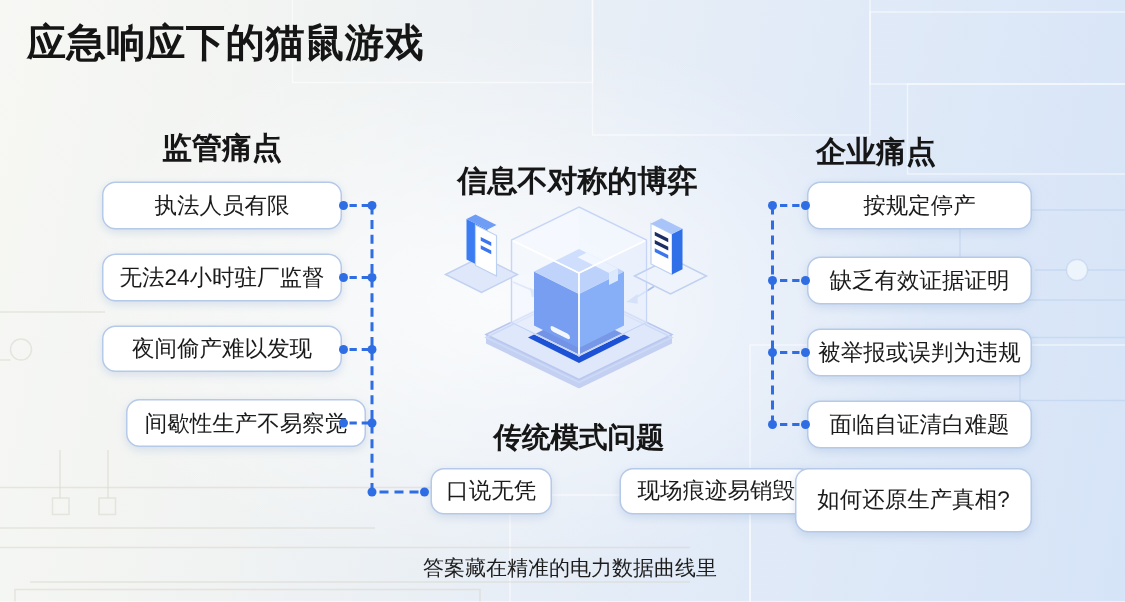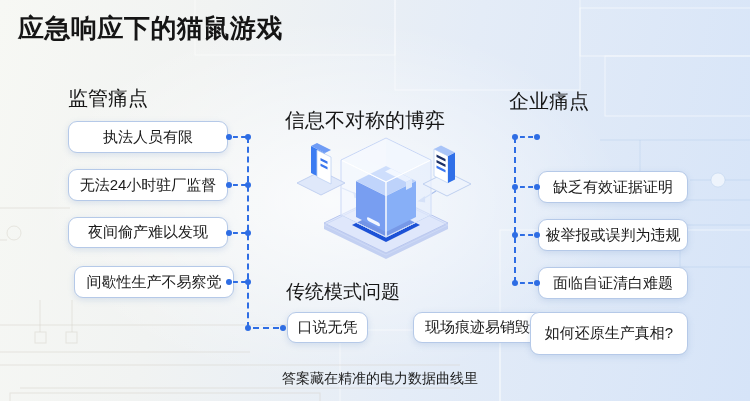--- a/index.html
+++ b/index.html
@@ -9,22 +9,22 @@
     background:
       radial-gradient(ellipse 420px 260px at 44% 50%, rgba(255,255,255,.75), rgba(255,255,255,0) 70%),
       linear-gradient(102deg,#f7f8f4 0%,#f1f3f2 26%,#e4ecf7 58%,#d6e4f8 100%);
   }
   .bg-pattern{position:absolute;inset:0;pointer-events:none;}
   .page-title{
     position:absolute;left:18px;top:11px;font-size:26px;font-weight:800;
     color:#151515;letter-spacing:.5px;white-space:nowrap;
   }
   .col-heading{
-    position:absolute;font-size:20px;font-weight:400;color:#161616;
-    white-space:nowrap;
+    position:absolute;font-size:20px;font-weight:700;color:#161616;
+    text-align:center;white-space:nowrap;
   }
   .pill{
     position:absolute;background:#ffffff;border:1.5px solid #b5c9e8;border-radius:9px;
     display:flex;align-items:center;justify-content:center;
     font-size:15px;color:#1b1b1b;box-sizing:border-box;
     box-shadow:0 2px 6px rgba(110,145,200,.22);white-space:nowrap;
   }
   .h-dash{position:absolute;border-top:2px dashed #2e6de4;}
   .v-dash{position:absolute;border-left:2px dashed #2e6de4;}
   .dot{position:absolute;width:6px;height:6px;border-radius:50%;background:#2e6de4;}
@@ -64,21 +64,21 @@
     </g>
   </svg>
 
   <div class="page-title">应急响应下的猫鼠游戏</div>
 
   <div class="col-heading" style="left:68px;top:85px;width:160px;">监管痛点</div>
 
   <div class="pill" style="left:68px;top:121px;width:160px;height:32px;">执法人员有限</div>
   <div class="pill" style="left:68px;top:169px;width:160px;height:32px;">无法24小时驻厂监督</div>
   <div class="pill" style="left:68px;top:217px;width:160px;height:31px;">夜间偷产难以发现</div>
-  <div class="pill" style="left:74px;top:266px;width:160px;height:32px;">间歇性生产不易察觉</div>
+  <div class="pill" style="left:84px;top:266px;width:160px;height:32px;">间歇性生产不易察觉</div>
 
   <div>
     <div class="dot" style="left:226px;top:134px;"></div>
       <div class="h-dash" style="left:233px;top:136px;width:13px;"></div>
       <div class="dot" style="left:245px;top:134px;"></div>
     <div class="dot" style="left:226px;top:182px;"></div>
       <div class="h-dash" style="left:233px;top:184px;width:13px;"></div>
       <div class="dot" style="left:245px;top:182px;"></div>
     <div class="dot" style="left:226px;top:230px;"></div>
       <div class="h-dash" style="left:233px;top:232px;width:13px;"></div>
@@ -155,20 +155,21 @@
   <div class="col-heading" style="left:286px;top:279px;width:200px;font-size:19px;">传统模式问题</div>
 
   <div class="pill" style="left:287px;top:312px;width:81px;height:31px;">口说无凭</div>
   <div class="pill" style="left:383px;top:312px;width:129px;height:31px;margin-left:30px;">现场痕迹易销毁</div>
   <div class="pill" style="left:530px;top:312px;width:158px;height:43px;">如何还原生产真相?</div>
 
   <div class="caption">答案藏在精准的电力数据曲线里</div>
 
   <div class="col-heading" style="left:509px;top:88px;width:150px;">企业痛点</div>
 
+  <div class="pill" style="left:538px;top:121px;width:150px;height:32px;">按规定停产</div>
   <div class="pill" style="left:538px;top:171px;width:150px;height:32px;">缺乏有效证据证明</div>
   <div class="pill" style="left:538px;top:219px;width:150px;height:32px;">被举报或误判为违规</div>
   <div class="pill" style="left:538px;top:267px;width:150px;height:32px;">面临自证清白难题</div>
 
   <div>
     <div class="dot" style="left:512px;top:134px;"></div>
       <div class="h-dash" style="left:520px;top:136px;width:13px;"></div>
       <div class="dot" style="left:534px;top:134px;"></div>
     <div class="dot" style="left:512px;top:184px;"></div>
       <div class="h-dash" style="left:520px;top:186px;width:13px;"></div>

